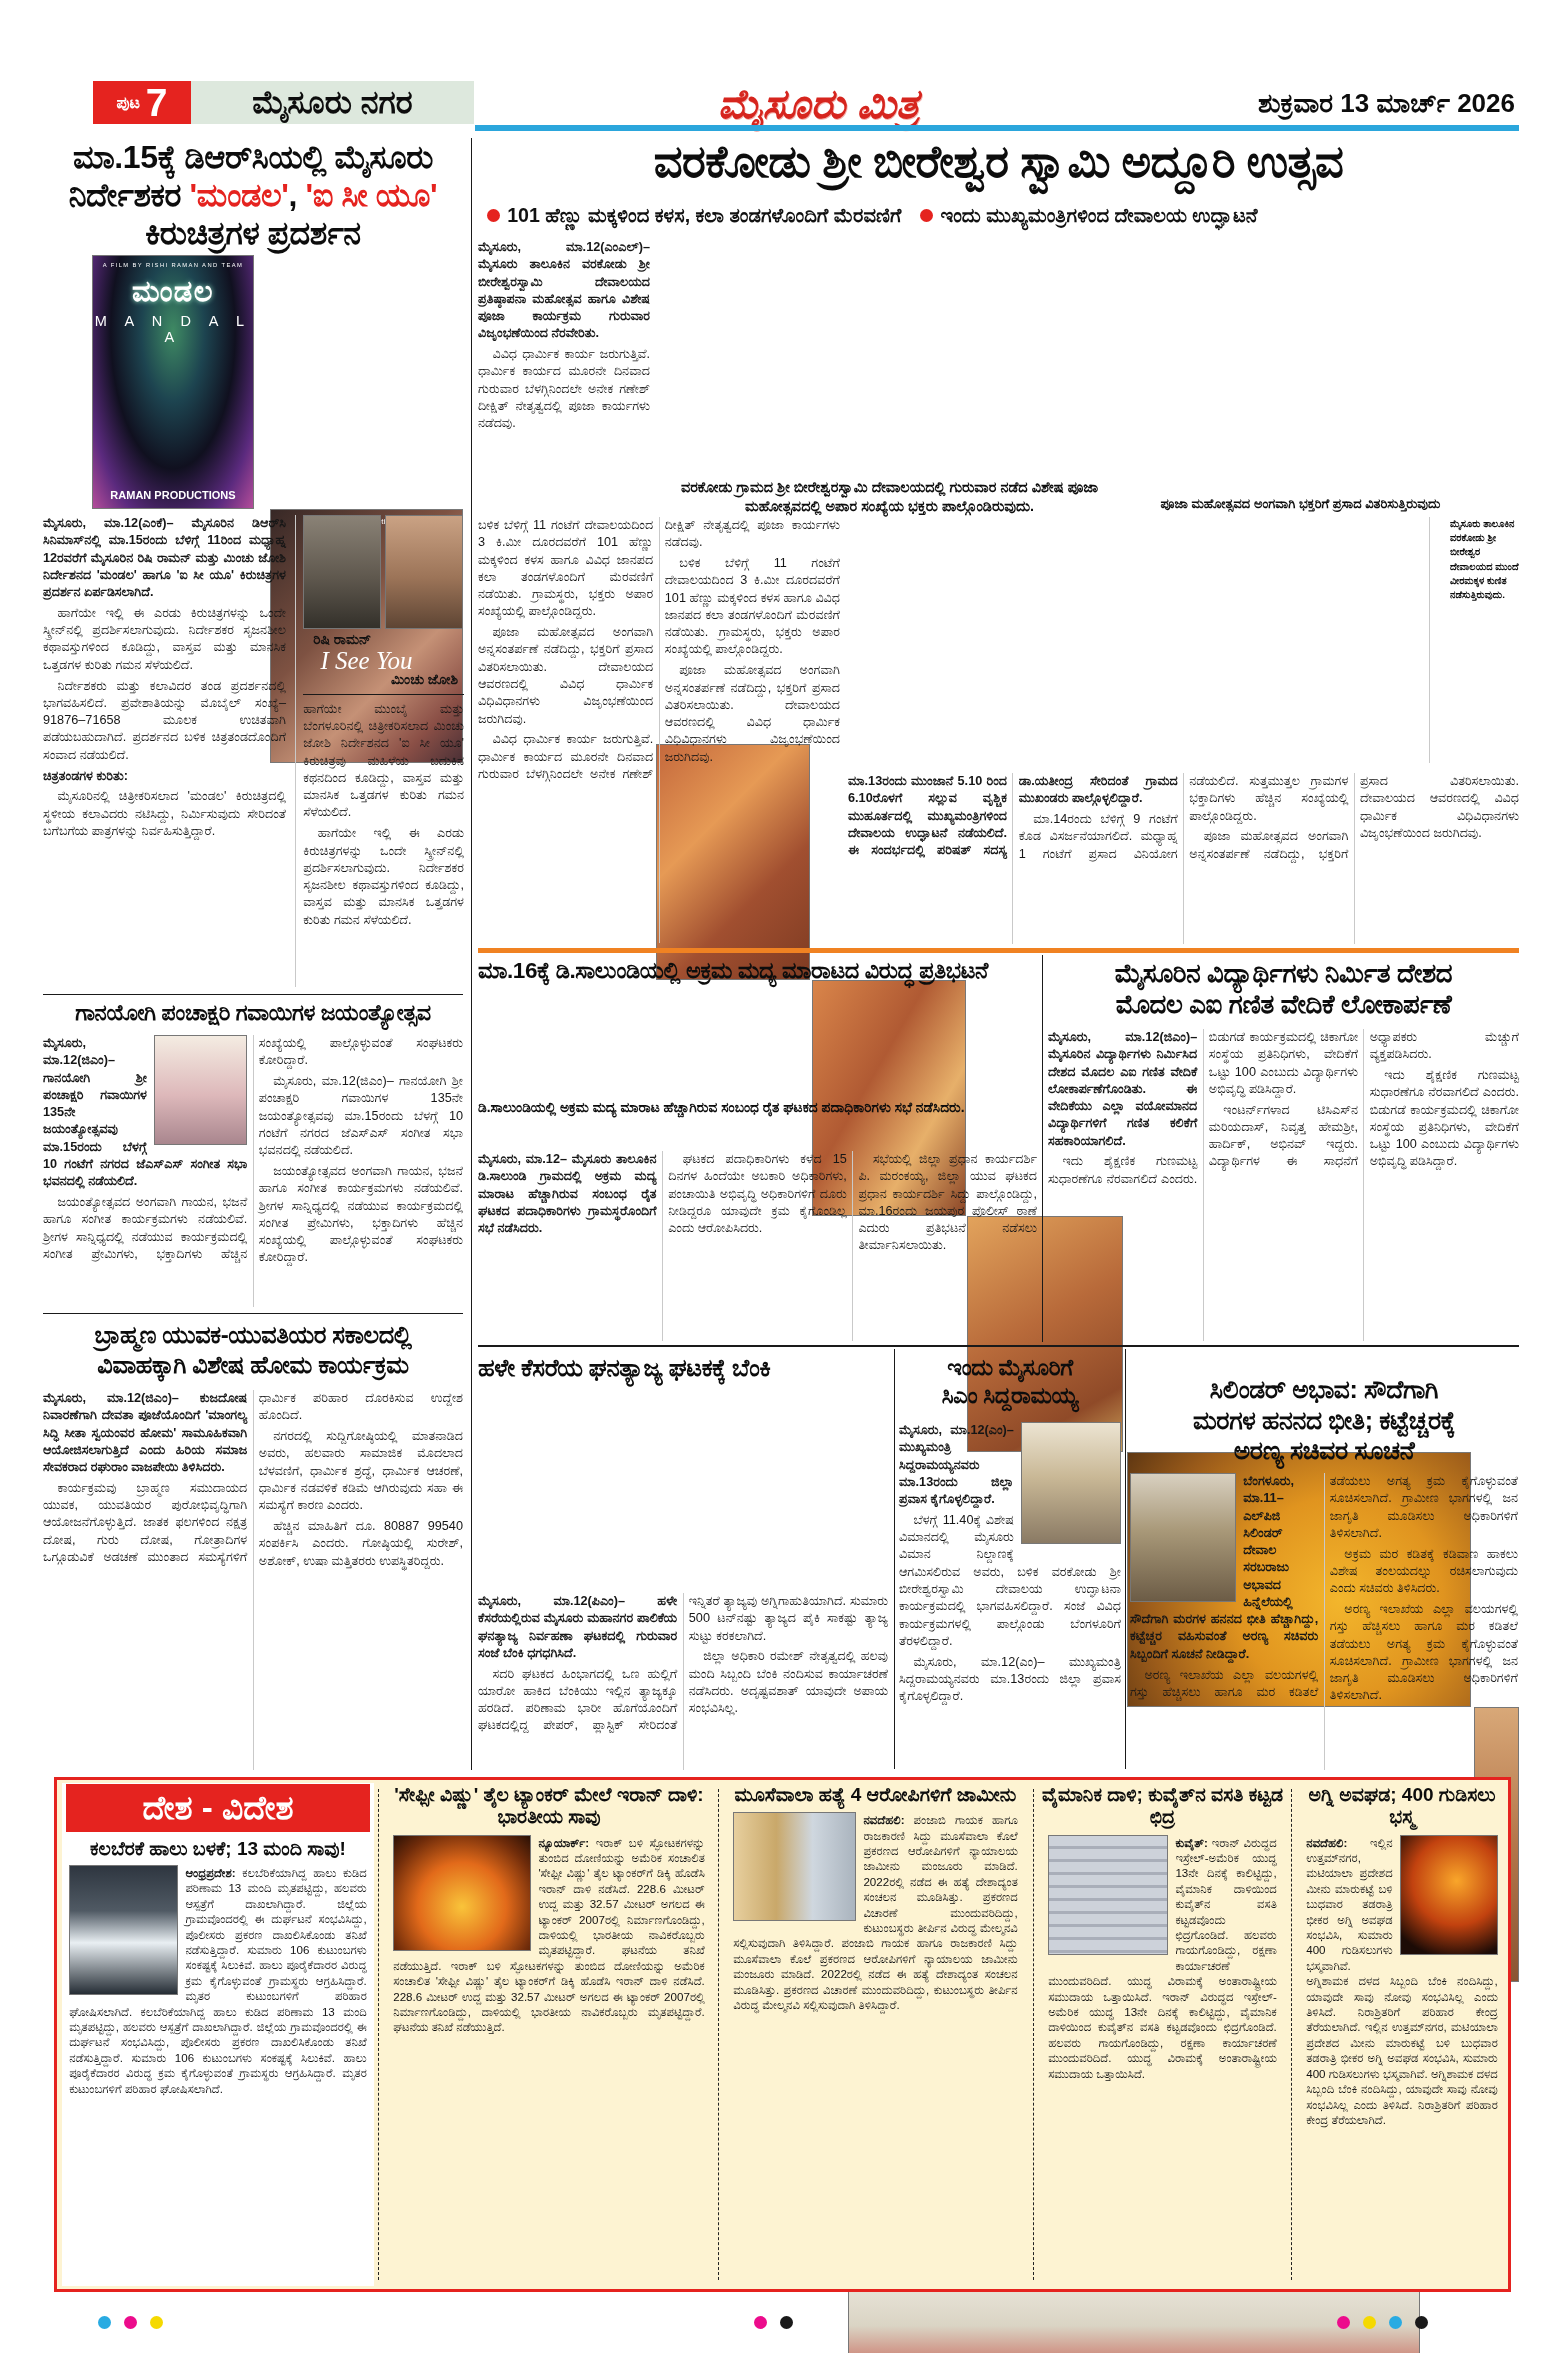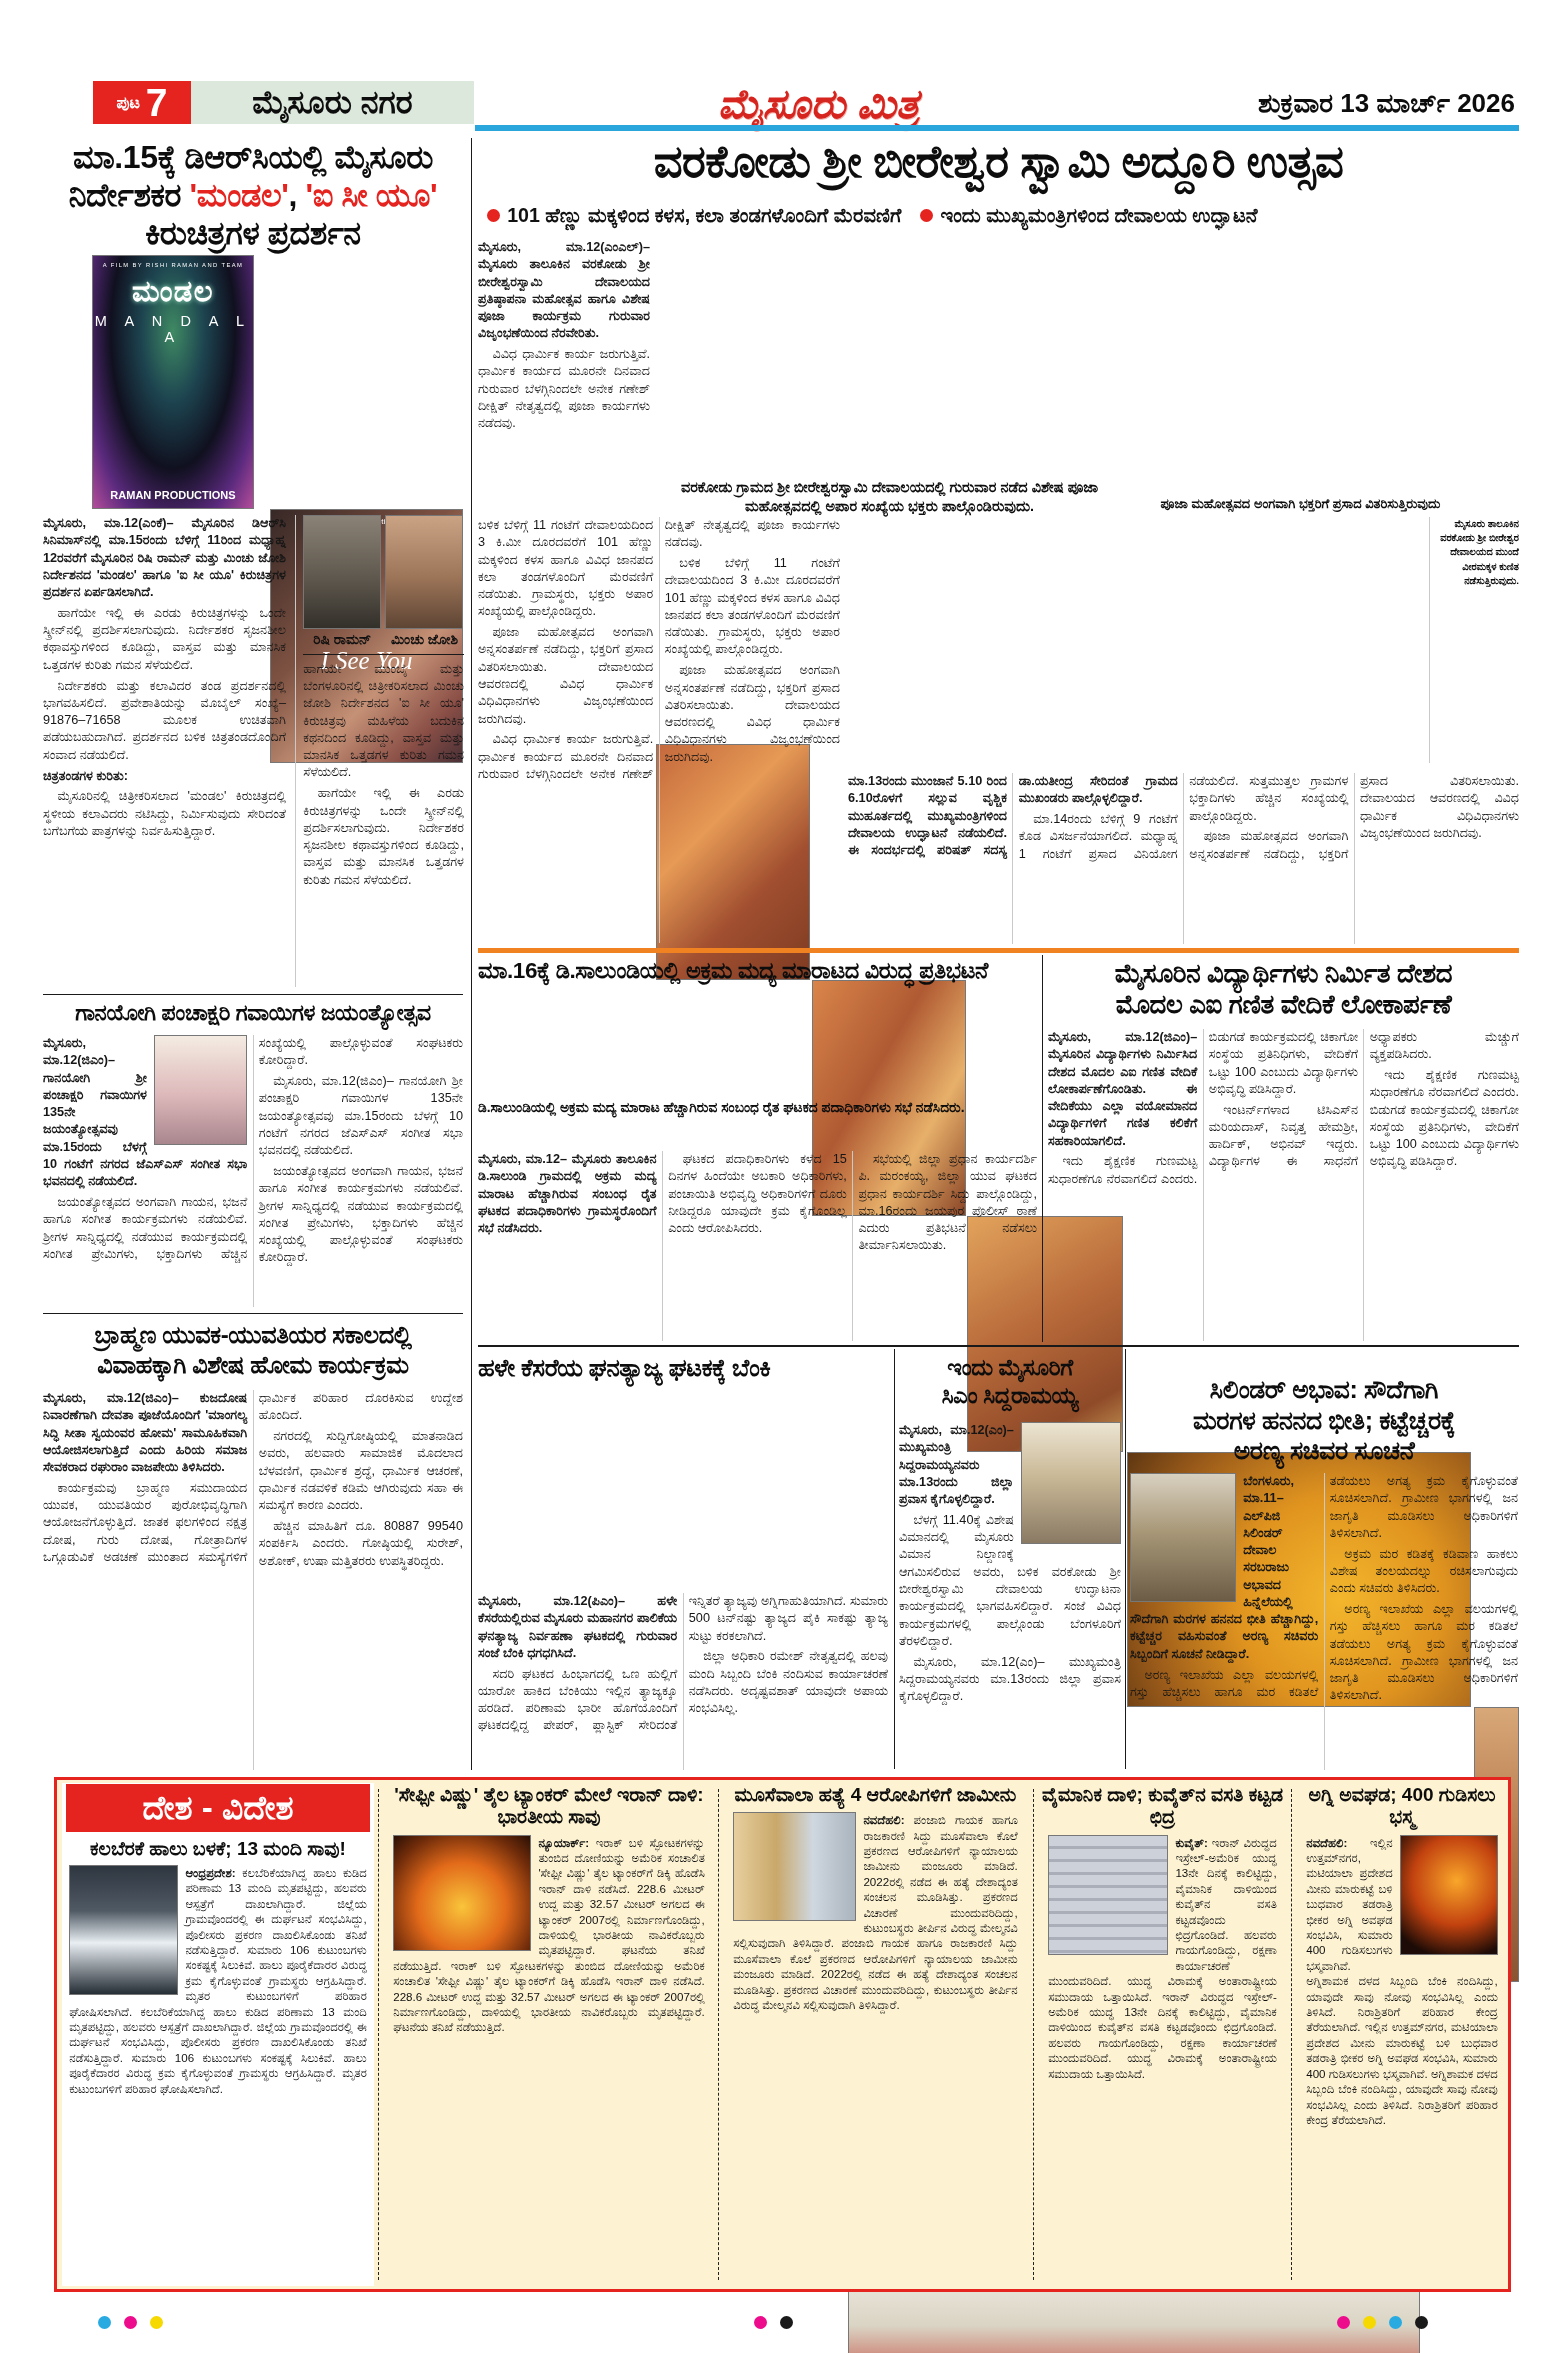--- a/index.html
+++ b/index.html
@@ -116,21 +116,21 @@
     <p>ಮೈಸೂರಿನಲ್ಲಿ ಚಿತ್ರೀಕರಿಸಲಾದ 'ಮಂಡಲ' ಕಿರುಚಿತ್ರದಲ್ಲಿ ಸ್ಥಳೀಯ ಕಲಾವಿದರು ನಟಿಸಿದ್ದು, ನಿರ್ಮಿಸುವುದು ಸೇರಿದಂತೆ ಬಗೆಬಗೆಯ ಪಾತ್ರಗಳನ್ನು ನಿರ್ವಹಿಸುತ್ತಿದ್ದಾರೆ.</p>
   </div>
 
   <div class="abs" style="left:295px;top:515px;width:169px;height:472px;border-left:0.7px solid #c9c9c9;padding-left:7.2px;box-sizing:border-box;">
     <div style="display:flex;gap:4.3px;">
       <div class="ph ph-portrait1" style="width:78px;height:114px;"></div>
       <div class="ph ph-portrait2" style="width:78px;height:114px;"></div>
     </div>
     <div style="display:flex;gap:4.3px;margin-top:2.9px;">
       <div class="portrait-cap" style="width:78px;">ರಿಷಿ ರಾಮನ್</div>
-      <div class="portrait-cap" style="width:78px;">ಮಿಂಚು ಜೋಶಿ</div>
+      <div class="portrait-cap" style="width:78px;margin-top:40px;">ಮಿಂಚು ಜೋಶಿ</div>
     </div>
     <div class="hrule" style="height:1.4px;margin:5.8px 0;"></div>
     <div class="body">
       <p class="noindent">ಹಾಗೆಯೇ ಮುಂಬೈ ಮತ್ತು ಬೆಂಗಳೂರಿನಲ್ಲಿ ಚಿತ್ರೀಕರಿಸಲಾದ ಮಿಂಚು ಜೋಶಿ ನಿರ್ದೇಶನದ 'ಐ ಸೀ ಯೂ' ಕಿರುಚಿತ್ರವು ಮಹಿಳೆಯ ಬದುಕಿನ ಕಥನದಿಂದ ಕೂಡಿದ್ದು, ವಾಸ್ತವ ಮತ್ತು ಮಾನಸಿಕ ಒತ್ತಡಗಳ ಕುರಿತು ಗಮನ ಸೆಳೆಯಲಿದೆ.</p>
       <p>ಹಾಗೆಯೇ ಇಲ್ಲಿ ಈ ಎರಡು ಕಿರುಚಿತ್ರಗಳನ್ನು ಒಂದೇ ಸ್ಕ್ರೀನ್‌ನಲ್ಲಿ ಪ್ರದರ್ಶಿಸಲಾಗುವುದು. ನಿರ್ದೇಶಕರ ಸೃಜನಶೀಲ ಕಥಾವಸ್ತುಗಳಿಂದ ಕೂಡಿದ್ದು, ವಾಸ್ತವ ಮತ್ತು ಮಾನಸಿಕ ಒತ್ತಡಗಳ ಕುರಿತು ಗಮನ ಸೆಳೆಯಲಿದೆ.</p>
     </div>
   </div>
 
   <div class="abs hrule" style="left:43px;top:994px;width:420px;height:1.4px;"></div>
 
@@ -184,21 +184,21 @@
   <div class="abs caption" style="left:1130px;top:496px;width:341px;font-size:13px;">ಪೂಜಾ ಮಹೋತ್ಸವದ ಅಂಗವಾಗಿ ಭಕ್ತರಿಗೆ ಪ್ರಸಾದ ವಿತರಿಸುತ್ತಿರುವುದು</div>
 
   <div class="abs body cols2" style="left:478px;top:517px;width:362px;height:426px;">
     <p class="noindent">ಬಳಿಕ ಬೆಳಿಗ್ಗೆ 11 ಗಂಟೆಗೆ ದೇವಾಲಯದಿಂದ 3 ಕಿ.ಮೀ ದೂರದವರೆಗೆ 101 ಹೆಣ್ಣು ಮಕ್ಕಳಿಂದ ಕಳಸ ಹಾಗೂ ವಿವಿಧ ಜಾನಪದ ಕಲಾ ತಂಡಗಳೊಂದಿಗೆ ಮೆರವಣಿಗೆ ನಡೆಯಿತು. ಗ್ರಾಮಸ್ಥರು, ಭಕ್ತರು ಅಪಾರ ಸಂಖ್ಯೆಯಲ್ಲಿ ಪಾಲ್ಗೊಂಡಿದ್ದರು.</p>
     <p>ಪೂಜಾ ಮಹೋತ್ಸವದ ಅಂಗವಾಗಿ ಅನ್ನಸಂತರ್ಪಣೆ ನಡೆದಿದ್ದು, ಭಕ್ತರಿಗೆ ಪ್ರಸಾದ ವಿತರಿಸಲಾಯಿತು. ದೇವಾಲಯದ ಆವರಣದಲ್ಲಿ ವಿವಿಧ ಧಾರ್ಮಿಕ ವಿಧಿವಿಧಾನಗಳು ವಿಜೃಂಭಣೆಯಿಂದ ಜರುಗಿದವು.</p>
     <p>ವಿವಿಧ ಧಾರ್ಮಿಕ ಕಾರ್ಯ ಜರುಗುತ್ತಿವೆ. ಧಾರ್ಮಿಕ ಕಾರ್ಯದ ಮೂರನೇ ದಿನವಾದ ಗುರುವಾರ ಬೆಳಗ್ಗಿನಿಂದಲೇ ಅನೇಕ ಗಣೇಶ್ ದೀಕ್ಷಿತ್ ನೇತೃತ್ವದಲ್ಲಿ ಪೂಜಾ ಕಾರ್ಯಗಳು ನಡೆದವು.</p>
     <p>ಬಳಿಕ ಬೆಳಿಗ್ಗೆ 11 ಗಂಟೆಗೆ ದೇವಾಲಯದಿಂದ 3 ಕಿ.ಮೀ ದೂರದವರೆಗೆ 101 ಹೆಣ್ಣು ಮಕ್ಕಳಿಂದ ಕಳಸ ಹಾಗೂ ವಿವಿಧ ಜಾನಪದ ಕಲಾ ತಂಡಗಳೊಂದಿಗೆ ಮೆರವಣಿಗೆ ನಡೆಯಿತು. ಗ್ರಾಮಸ್ಥರು, ಭಕ್ತರು ಅಪಾರ ಸಂಖ್ಯೆಯಲ್ಲಿ ಪಾಲ್ಗೊಂಡಿದ್ದರು.</p>
     <p>ಪೂಜಾ ಮಹೋತ್ಸವದ ಅಂಗವಾಗಿ ಅನ್ನಸಂತರ್ಪಣೆ ನಡೆದಿದ್ದು, ಭಕ್ತರಿಗೆ ಪ್ರಸಾದ ವಿತರಿಸಲಾಯಿತು. ದೇವಾಲಯದ ಆವರಣದಲ್ಲಿ ವಿವಿಧ ಧಾರ್ಮಿಕ ವಿಧಿವಿಧಾನಗಳು ವಿಜೃಂಭಣೆಯಿಂದ ಜರುಗಿದವು.</p>
   </div>
   <div class="abs ph ph-procession" style="left:848px;top:517px;width:572px;height:249px;"></div>
-  <div class="abs sidecap" style="left:1429px;top:517px;width:90px;height:246px;border-left:0.7px solid #c9c9c9;padding-left:4px;box-sizing:border-box;text-align:right;">ಮೈಸೂರು ತಾಲೂಕಿನ ವರಕೋಡು ಶ್ರೀ ಬೀರೇಶ್ವರ ದೇವಾಲಯದ ಮುಂದೆ ವೀರಮಕ್ಕಳ ಕುಣಿತ ನಡೆಸುತ್ತಿರುವುದು.</div>
+  <div class="abs sidecap" style="left:1429px;top:517px;width:90px;height:246px;border-left:0.7px solid #c9c9c9;padding-left:20px;box-sizing:border-box;">ಮೈಸೂರು ತಾಲೂಕಿನ ವರಕೋಡು ಶ್ರೀ ಬೀರೇಶ್ವರ ದೇವಾಲಯದ ಮುಂದೆ ವೀರಮಕ್ಕಳ ಕುಣಿತ ನಡೆಸುತ್ತಿರುವುದು.</div>
 
   <div class="abs body cols4" style="left:848px;top:773px;width:671px;height:171px;">
     <p class="noindent"><span class="dl">ಮಾ.13ರಂದು ಮುಂಜಾನೆ 5.10 ರಿಂದ 6.10ರೊಳಗೆ ಸಲ್ಲುವ ವೃಶ್ಚಿಕ ಮುಹೂರ್ತದಲ್ಲಿ ಮುಖ್ಯಮಂತ್ರಿಗಳಿಂದ ದೇವಾಲಯ ಉದ್ಘಾಟನೆ ನಡೆಯಲಿದೆ. ಈ ಸಂದರ್ಭದಲ್ಲಿ ಪರಿಷತ್ ಸದಸ್ಯ ಡಾ.ಯತೀಂದ್ರ ಸೇರಿದಂತೆ ಗ್ರಾಮದ ಮುಖಂಡರು ಪಾಲ್ಗೊಳ್ಳಲಿದ್ದಾರೆ.</span></p>
     <p>ಮಾ.14ರಂದು ಬೆಳಿಗ್ಗೆ 9 ಗಂಟೆಗೆ ಕೊಡ ವಿಸರ್ಜನೆಯಾಗಲಿದೆ. ಮಧ್ಯಾಹ್ನ 1 ಗಂಟೆಗೆ ಪ್ರಸಾದ ವಿನಿಯೋಗ ನಡೆಯಲಿದೆ. ಸುತ್ತಮುತ್ತಲ ಗ್ರಾಮಗಳ ಭಕ್ತಾದಿಗಳು ಹೆಚ್ಚಿನ ಸಂಖ್ಯೆಯಲ್ಲಿ ಪಾಲ್ಗೊಂಡಿದ್ದರು.</p>
     <p>ಪೂಜಾ ಮಹೋತ್ಸವದ ಅಂಗವಾಗಿ ಅನ್ನಸಂತರ್ಪಣೆ ನಡೆದಿದ್ದು, ಭಕ್ತರಿಗೆ ಪ್ರಸಾದ ವಿತರಿಸಲಾಯಿತು. ದೇವಾಲಯದ ಆವರಣದಲ್ಲಿ ವಿವಿಧ ಧಾರ್ಮಿಕ ವಿಧಿವಿಧಾನಗಳು ವಿಜೃಂಭಣೆಯಿಂದ ಜರುಗಿದವು.</p>
   </div>
 
   <div class="abs orule" style="left:478px;top:948px;width:1041px;"></div>
 
   <div class="abs hl hl-left" style="left:478px;top:958px;width:559px;font-size:22.5px;">ಮಾ.16ಕ್ಕೆ ಡಿ.ಸಾಲುಂಡಿಯಲ್ಲಿ ಅಕ್ರಮ ಮದ್ಯ ಮಾರಾಟದ ವಿರುದ್ಧ ಪ್ರತಿಭಟನೆ</div>

